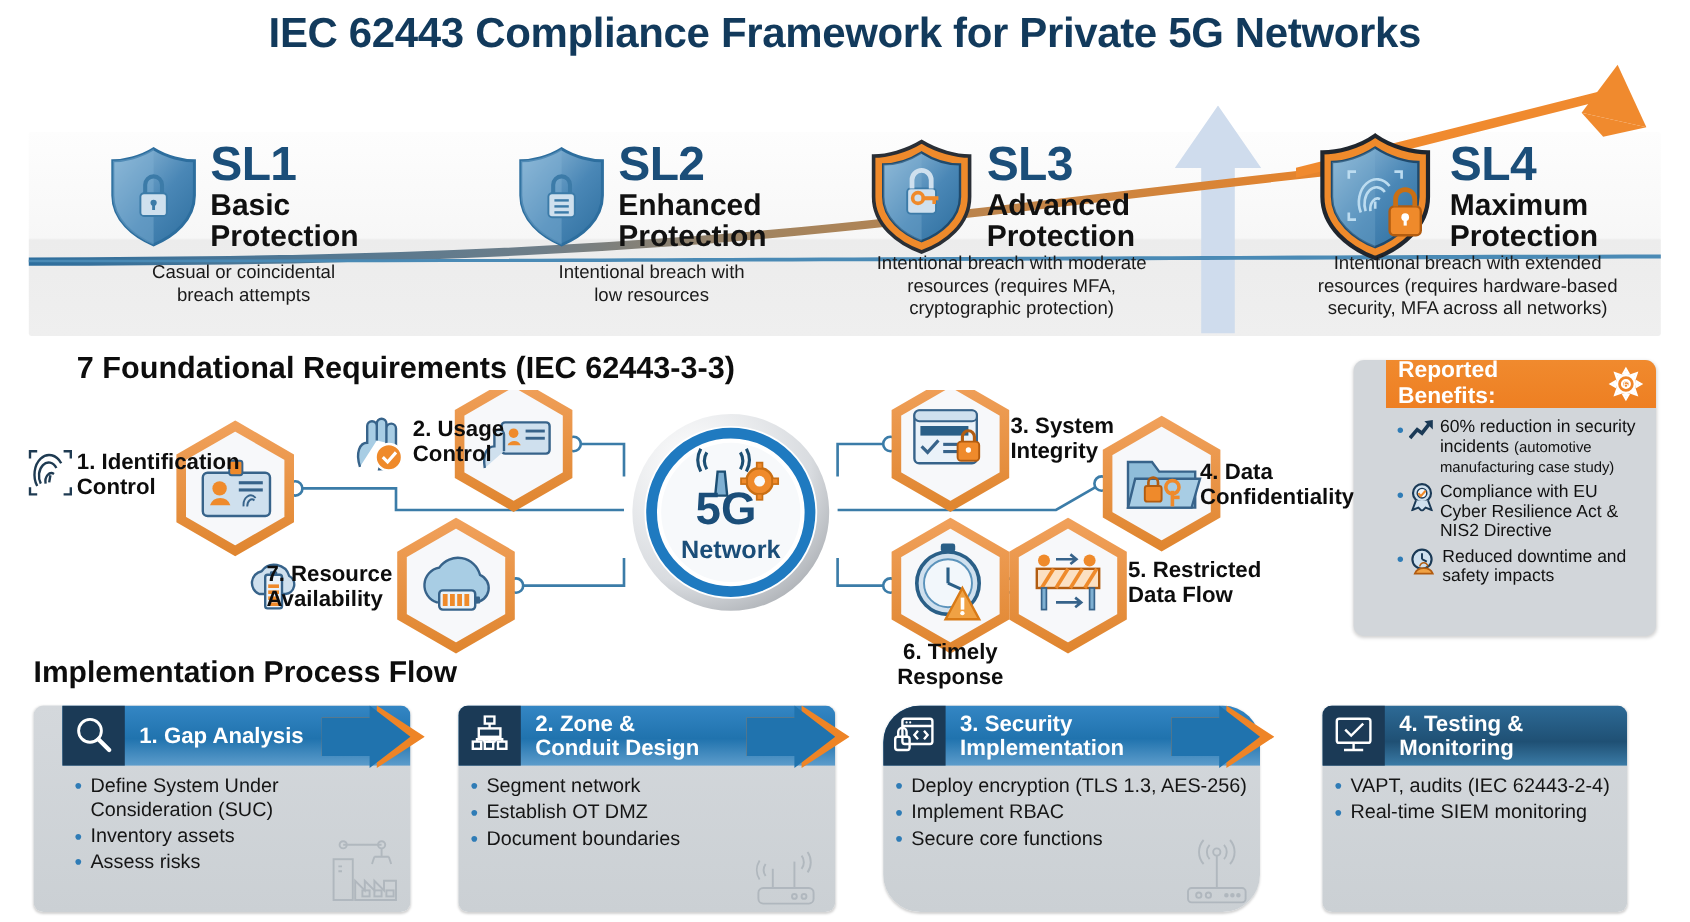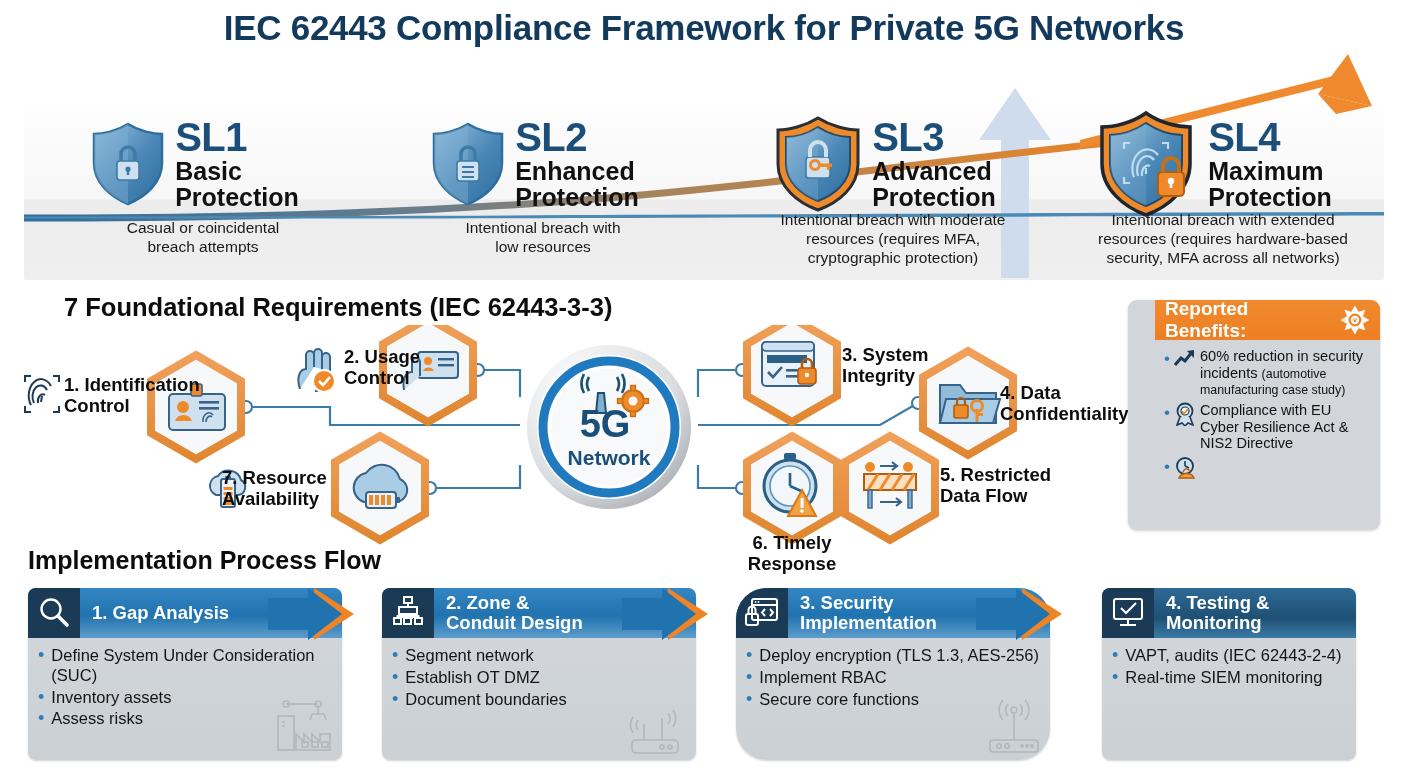--- a/index.html
+++ b/index.html
@@ -177,21 +177,21 @@
       <div class="sl-label">
         <div class="sl-name">SL2</div>
         <div class="sl-sub" style="white-space:pre-line">Enhanced
 Protection</div>
       </div>
     </div>
     <div class="sl-desc" style="white-space:pre-line">Intentional breach with
 low resources</div>
   </div>
 
-  <div class="sl-col" style="left:714px;">
+  <div class="sl-col" style="left:664px;">
     <div class="sl-top" style="justify-content:center;">
       <svg width="92" height="98" viewBox="0 0 92 98">
         <path d="M46,3 C33,11 17,15 6,15 L6,49 C6,72 26,88 46,95 C66,88 86,72 86,49 L86,15 C75,15 59,11 46,3 Z" fill="#ef8a2b" stroke="#2a2f36" stroke-width="3"></path>
         <path d="M46,12 C35,19 23,22 14,22 L14,49 C14,67 30,80 46,86 C62,80 78,67 78,49 L78,22 C69,22 57,19 46,12 Z" fill="url(#sh1)" stroke="#1f4a6d" stroke-width="2"></path>
         <path d="M46,12 C35,19 23,22 14,22 L14,49 C14,67 30,80 46,86 Z" fill="#7fb0d2" opacity=".35"></path>
         <rect x="34" y="42" width="24" height="21" rx="3" fill="#cfe0ee" stroke="#3c7ba8" stroke-width="1.6"></rect>
         <path d="M38,42 L38,35 a8,8 0 0 1 16,0 L54,42" fill="none" stroke="#cfe0ee" stroke-width="4"></path>
         <circle cx="43" cy="50" r="4.5" fill="none" stroke="#ef8a2b" stroke-width="3"></circle>
         <rect x="46" y="48.5" width="14" height="3.4" fill="#ef8a2b"></rect>
         <rect x="55" y="51" width="3" height="4" fill="#ef8a2b"></rect>
@@ -508,27 +508,28 @@
       <li>
         <span class="bdot">•</span>
         <span class="bicon">
           <svg width="24" height="24" viewBox="0 0 24 24">
             <circle cx="11" cy="10" r="8" fill="#cfe0ee" stroke="#1b3a56" stroke-width="1.8"></circle>
             <path d="M11,10 L11,5 M11,10 L15,12" stroke="#1b3a56" stroke-width="1.6" fill="none"></path>
             <path d="M5,22 a8,7 0 0 1 15,0 Z" fill="#f0a244" stroke="#b25c10" stroke-width="1.4"></path>
             <path d="M9,16 a4,6 0 0 1 7,0" fill="none" stroke="#b25c10" stroke-width="1.2"></path>
           </svg>
         </span>
+        <span class="btext">Reduced downtime and safety impacts</span>
       </li>
     </ul>
   </div>
 
   <div class="sec-head" id="sec-pf">Implementation Process Flow</div>
 
-  <div class="pf-card" style="left:28px;">
+  <div class="pf-card" style="left:28px;padding-left:24px;">
     <div class="pf-head" style="background:linear-gradient(180deg,#3486c4 0%,#2073ae 55%,#5d9ccb 100%);">
       <div class="ico">
         <svg width="34" height="34" viewBox="0 0 34 34">
             <circle cx="14" cy="13" r="9.5" fill="none" stroke="#fff" stroke-width="2.4"></circle>
             <path d="M21,20 L30,29" stroke="#fff" stroke-width="3.6" stroke-linecap="round"></path>
           </svg>
       </div>
       <div class="hbar">
           <span class="pf-title">1. Gap Analysis</span>
         </div>

